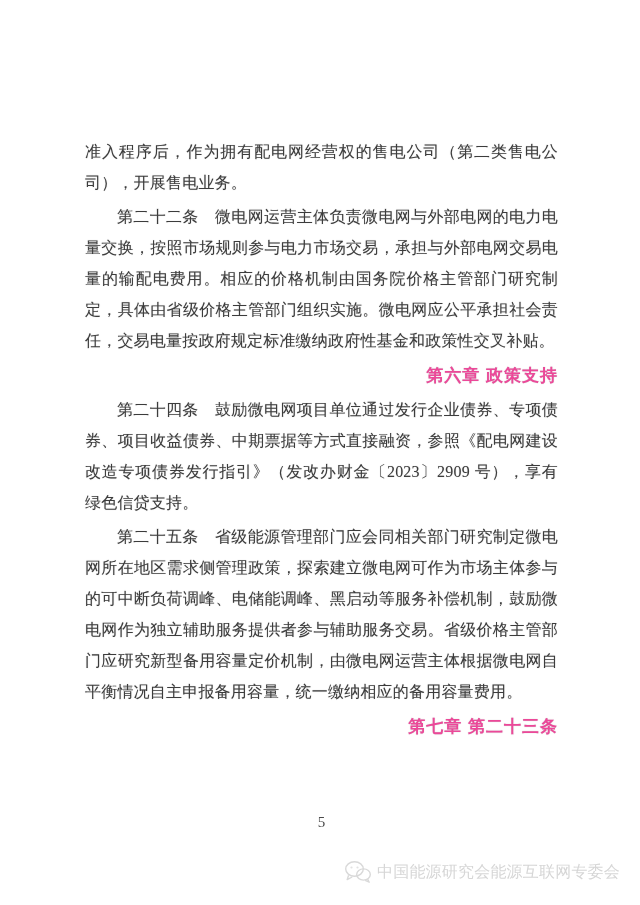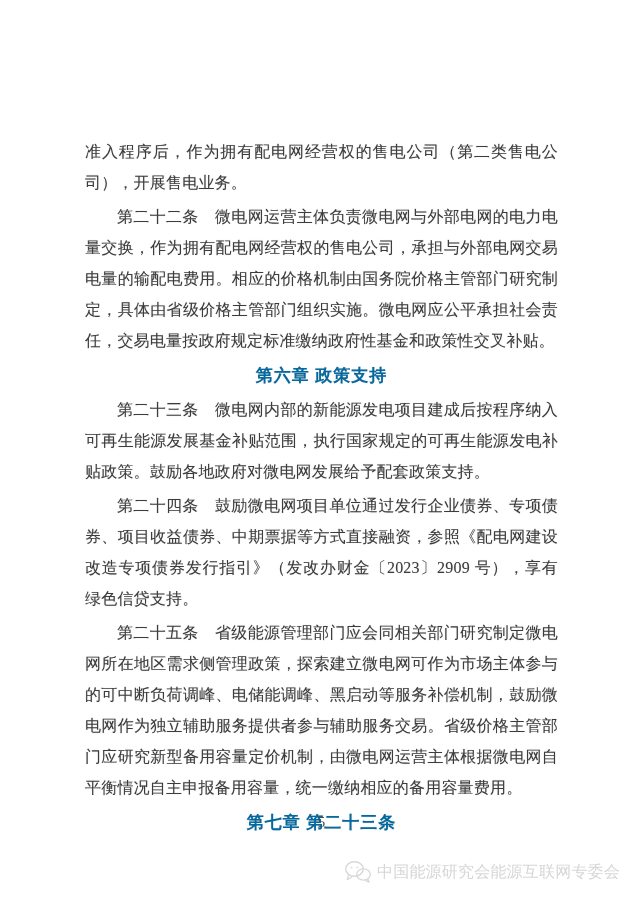--- a/index.html
+++ b/index.html
@@ -36,22 +36,22 @@
   .para.indent {
     text-indent: 2em;
     margin-top: 3px;
   }
 
   .chapter-heading {
     font-family: "Liberation Sans", "DejaVu Sans", sans-serif;
     font-size: 17px;
     font-weight: bold;
     line-height: 31px;
-    color: #0369a1;
-    text-align: center;
+    color: #ec4899;
+    text-align: right;
     letter-spacing: 1px;
     margin-top: 4px;
     margin-bottom: 2px;
     text-shadow: 0 0 1px rgba(60,60,60,0.3);
   }
 
   .page-number {
     position: absolute;
     left: 85px;
     top: 814px;
@@ -86,25 +86,24 @@
   }
 </style>
 </head>
 <body>
 
 <div class="page">
 
   <div class="content">
     <div class="para">准入程序后，作为拥有配电网经营权的售电公司（第二类售电公司），开展售电业务。</div>
 
-    <div class="para indent">第二十二条　微电网运营主体负责微电网与外部电网的电力电量交换，作为拥有配电网经营权的售电公司，承担与外部电网交易电量的输配电费用。相应的价格机制由国务院价格主管部门研究制定，具体由省级价格主管部门组织实施。微电网应公平承担社会责任，交易电量按政府规定标准缴纳政府性基金和政策性交叉补贴。</div>
+    <div class="para indent">第二十二条　微电网运营主体负责微电网与外部电网的电力电量交换，按照市场规则参与电力市场交易，承担与外部电网交易电量的输配电费用。相应的价格机制由国务院价格主管部门研究制定，具体由省级价格主管部门组织实施。微电网应公平承担社会责任，交易电量按政府规定标准缴纳政府性基金和政策性交叉补贴。</div>
 
     <div class="chapter-heading">第六章 政策支持</div>
 
-    <div class="para indent">第二十三条　微电网内部的新能源发电项目建成后按程序纳入可再生能源发展基金补贴范围，执行国家规定的可再生能源发电补贴政策。鼓励各地政府对微电网发展给予配套政策支持。</div>
 
     <div class="para indent">第二十四条　鼓励微电网项目单位通过发行企业债券、专项债券、项目收益债券、中期票据等方式直接融资，参照《配电网建设改造专项债券发行指引》（发改办财金〔2023〕2909 号），享有绿色信贷支持。</div>
 
     <div class="para indent">第二十五条　省级能源管理部门应会同相关部门研究制定微电网所在地区需求侧管理政策，探索建立微电网可作为市场主体参与的可中断负荷调峰、电储能调峰、黑启动等服务补偿机制，鼓励微电网作为独立辅助服务提供者参与辅助服务交易。省级价格主管部门应研究新型备用容量定价机制，由微电网运营主体根据微电网自平衡情况自主申报备用容量，统一缴纳相应的备用容量费用。</div>
 
     <div class="chapter-heading">第七章 第二十三条</div>
   </div>
 
   <div class="page-number">5</div>
 

